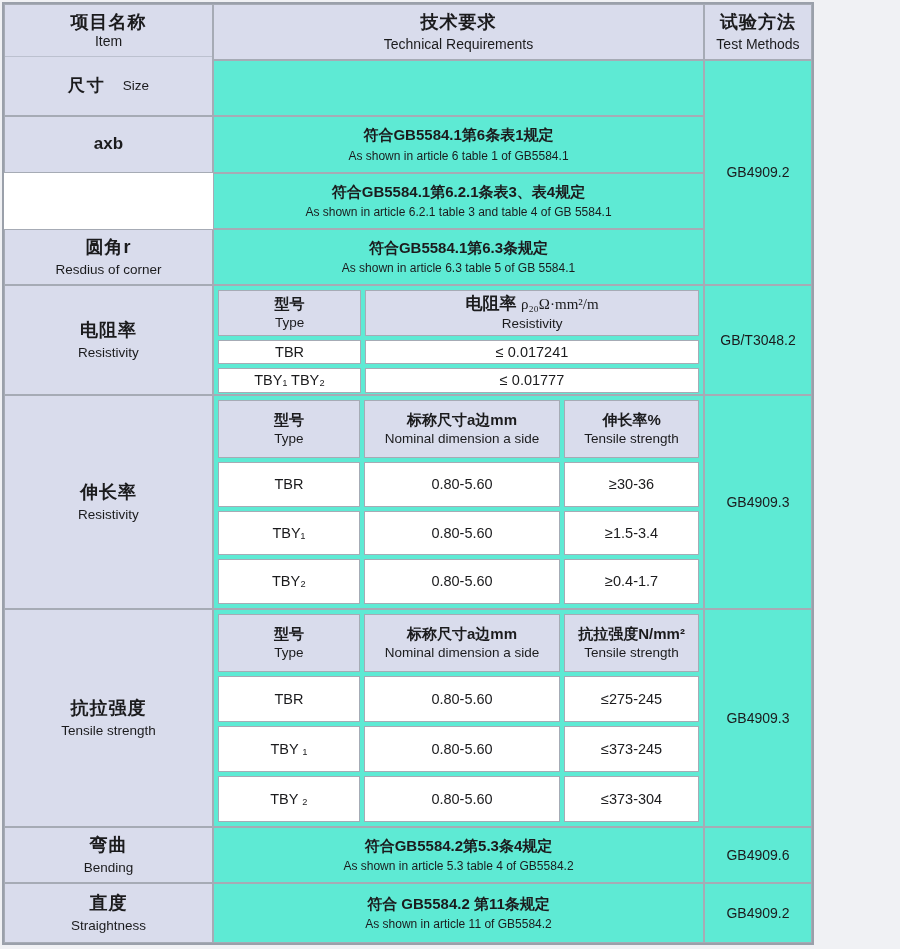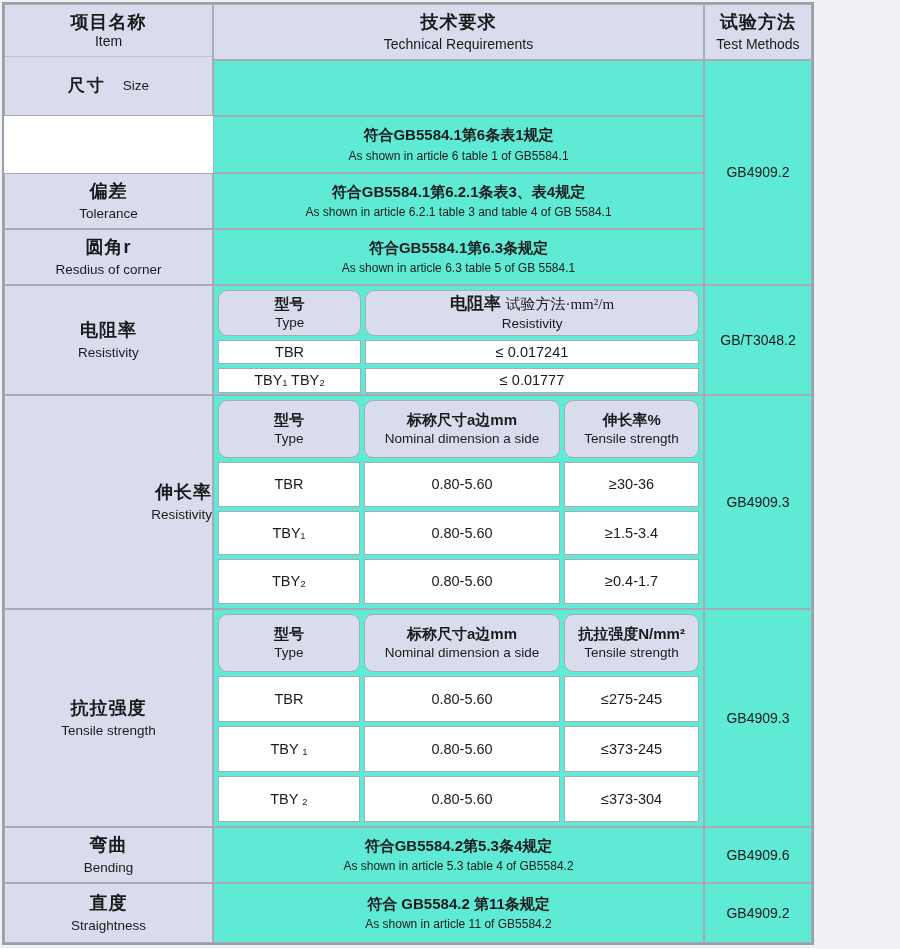--- a/index.html
+++ b/index.html
@@ -35,21 +35,21 @@
   
   .c-item-head   { grid-column: 1; grid-row: 1 / span 2; padding: 0; justify-content: stretch; }
   .c-tech-head   { grid-column: 2; grid-row: 1; }
   .c-test-head   { grid-column: 3; grid-row: 1; }
   .c-size-req    { grid-column: 2; grid-row: 2; }
   .c-test-dim    { grid-column: 3; grid-row: 2 / span 4; }
   .r3c1 { grid-column: 1; grid-row: 3; }  .r3c2 { grid-column: 2; grid-row: 3; }
   .r4c1 { grid-column: 1; grid-row: 4; }  .r4c2 { grid-column: 2; grid-row: 4; }
   .r5c1 { grid-column: 1; grid-row: 5; }  .r5c2 { grid-column: 2; grid-row: 5; }
   .r6c1 { grid-column: 1; grid-row: 6; }  .r6c2 { grid-column: 2; grid-row: 6; padding: 0; display: block; }  .r6c3 { grid-column: 3; grid-row: 6; }
-  .r7c1 { grid-column: 1; grid-row: 7; align-items: flex-end; }  .r7c2 { grid-column: 2; grid-row: 7; padding: 0; display: block; }  .r7c3 { grid-column: 3; grid-row: 7; }
+  .r7c1 { grid-column: 1; grid-row: 7; }  .r7c2 { grid-column: 2; grid-row: 7; padding: 0; display: block; }  .r7c3 { grid-column: 3; grid-row: 7; }
   .r8c1 { grid-column: 1; grid-row: 8; }  .r8c2 { grid-column: 2; grid-row: 8; padding: 0; display: block; }  .r8c3 { grid-column: 3; grid-row: 8; }
   .r9c1 { grid-column: 1; grid-row: 9; }  .r9c2 { grid-column: 2; grid-row: 9; }  .r9c3 { grid-column: 3; grid-row: 9; }
   .r10c1{ grid-column: 1; grid-row: 10; } .r10c2{ grid-column: 2; grid-row: 10; } .r10c3{ grid-column: 3; grid-row: 10; }
 
   
   .zh-head { font-size: 18px; font-weight: 700; letter-spacing: 1px; }
   .en-head { font-size: 14px; }
   .zh-item { font-size: 18px; font-weight: 700; letter-spacing: 1px; }
   .en-item { font-size: 13.5px; margin-top: 1px; }
   .zh-req  { font-size: 15px; font-weight: 700; }
@@ -77,21 +77,21 @@
     border-spacing: 4px;
     table-layout: fixed;
   }
   table.nested th, table.nested td {
     border: 1px solid #a6abb5;
     text-align: center;
     vertical-align: middle;
     padding: 2px 4px;
     line-height: 1.3;
   }
-  table.nested th { background: #d9dcec; font-weight: 400; border-radius: 9px; }
+  table.nested th { background: #d9dcec; font-weight: 400; }
   table.nested td { background: #ffffff; font-size: 14.5px; }
   .nh-zh { font-size: 15px; font-weight: 700; }
   .nh-en { font-size: 13.5px; font-weight: 400; }
   .res-unit {
     font-family: "Liberation Serif", "DejaVu Serif", serif;
     font-weight: 400; font-size: 15px;
   }
   .res-zh-big { font-size: 17px; font-weight: 700; }
   th.h-res  { height: 38px; }
   th.h-mech { height: 58px; }
@@ -119,29 +119,28 @@
   <div class="cell shade c-test-head">
     <span class="zh-head">试验方法</span>
     <span class="en-head">Test Methods</span>
   </div>
 
   <div class="cell c-size-req"></div>
   <div class="cell c-test-dim">
     <span class="test-val">GB4909.2</span>
   </div>
 
+  <div class="cell shade r3c1">
+    <span class="axb-label">axb</span>
+  </div>
   <div class="cell r3c2">
     <span class="zh-req">符合GB5584.1第6条表1规定</span>
     <span class="en-req">As shown in article 6 table 1 of GB5584.1</span>
   </div>
 
-  <div class="cell shade r4c1">
-    <span class="zh-item">偏差</span>
-    <span class="en-item">Tolerance</span>
-  </div>
   <div class="cell r4c2">
     <span class="zh-req">符合GB5584.1第6.2.1条表3、表4规定</span>
     <span class="en-req">As shown in article 6.2.1 table 3 and table 4 of GB 5584.1</span>
   </div>
 
   <div class="cell shade r5c1">
     <span class="zh-item">圆角r</span>
     <span class="en-item">Resdius of corner</span>
   </div>
   <div class="cell r5c2">
@@ -161,21 +160,21 @@
         </colgroup>
       <tbody>
           <tr>
         <th class="h-res">
           <div class="nh-zh">型号</div>
           <div class="nh-en">Type</div>
         </th>
         <th class="h-res">
           <div>
             <span class="res-zh-big">电阻率</span>
-            <span class="res-unit">试验方法·mm²/m</span>
+            <span class="res-unit">ρ₂₀Ω·mm²/m</span>
           </div>
           <div class="nh-en">Resistivity</div>
         </th>
       </tr>
       <tr>
         <td>TBR</td>
         <td>≤ 0.017241</td>
       </tr>
       <tr>
         <td>TBY₁  TBY₂</td>

